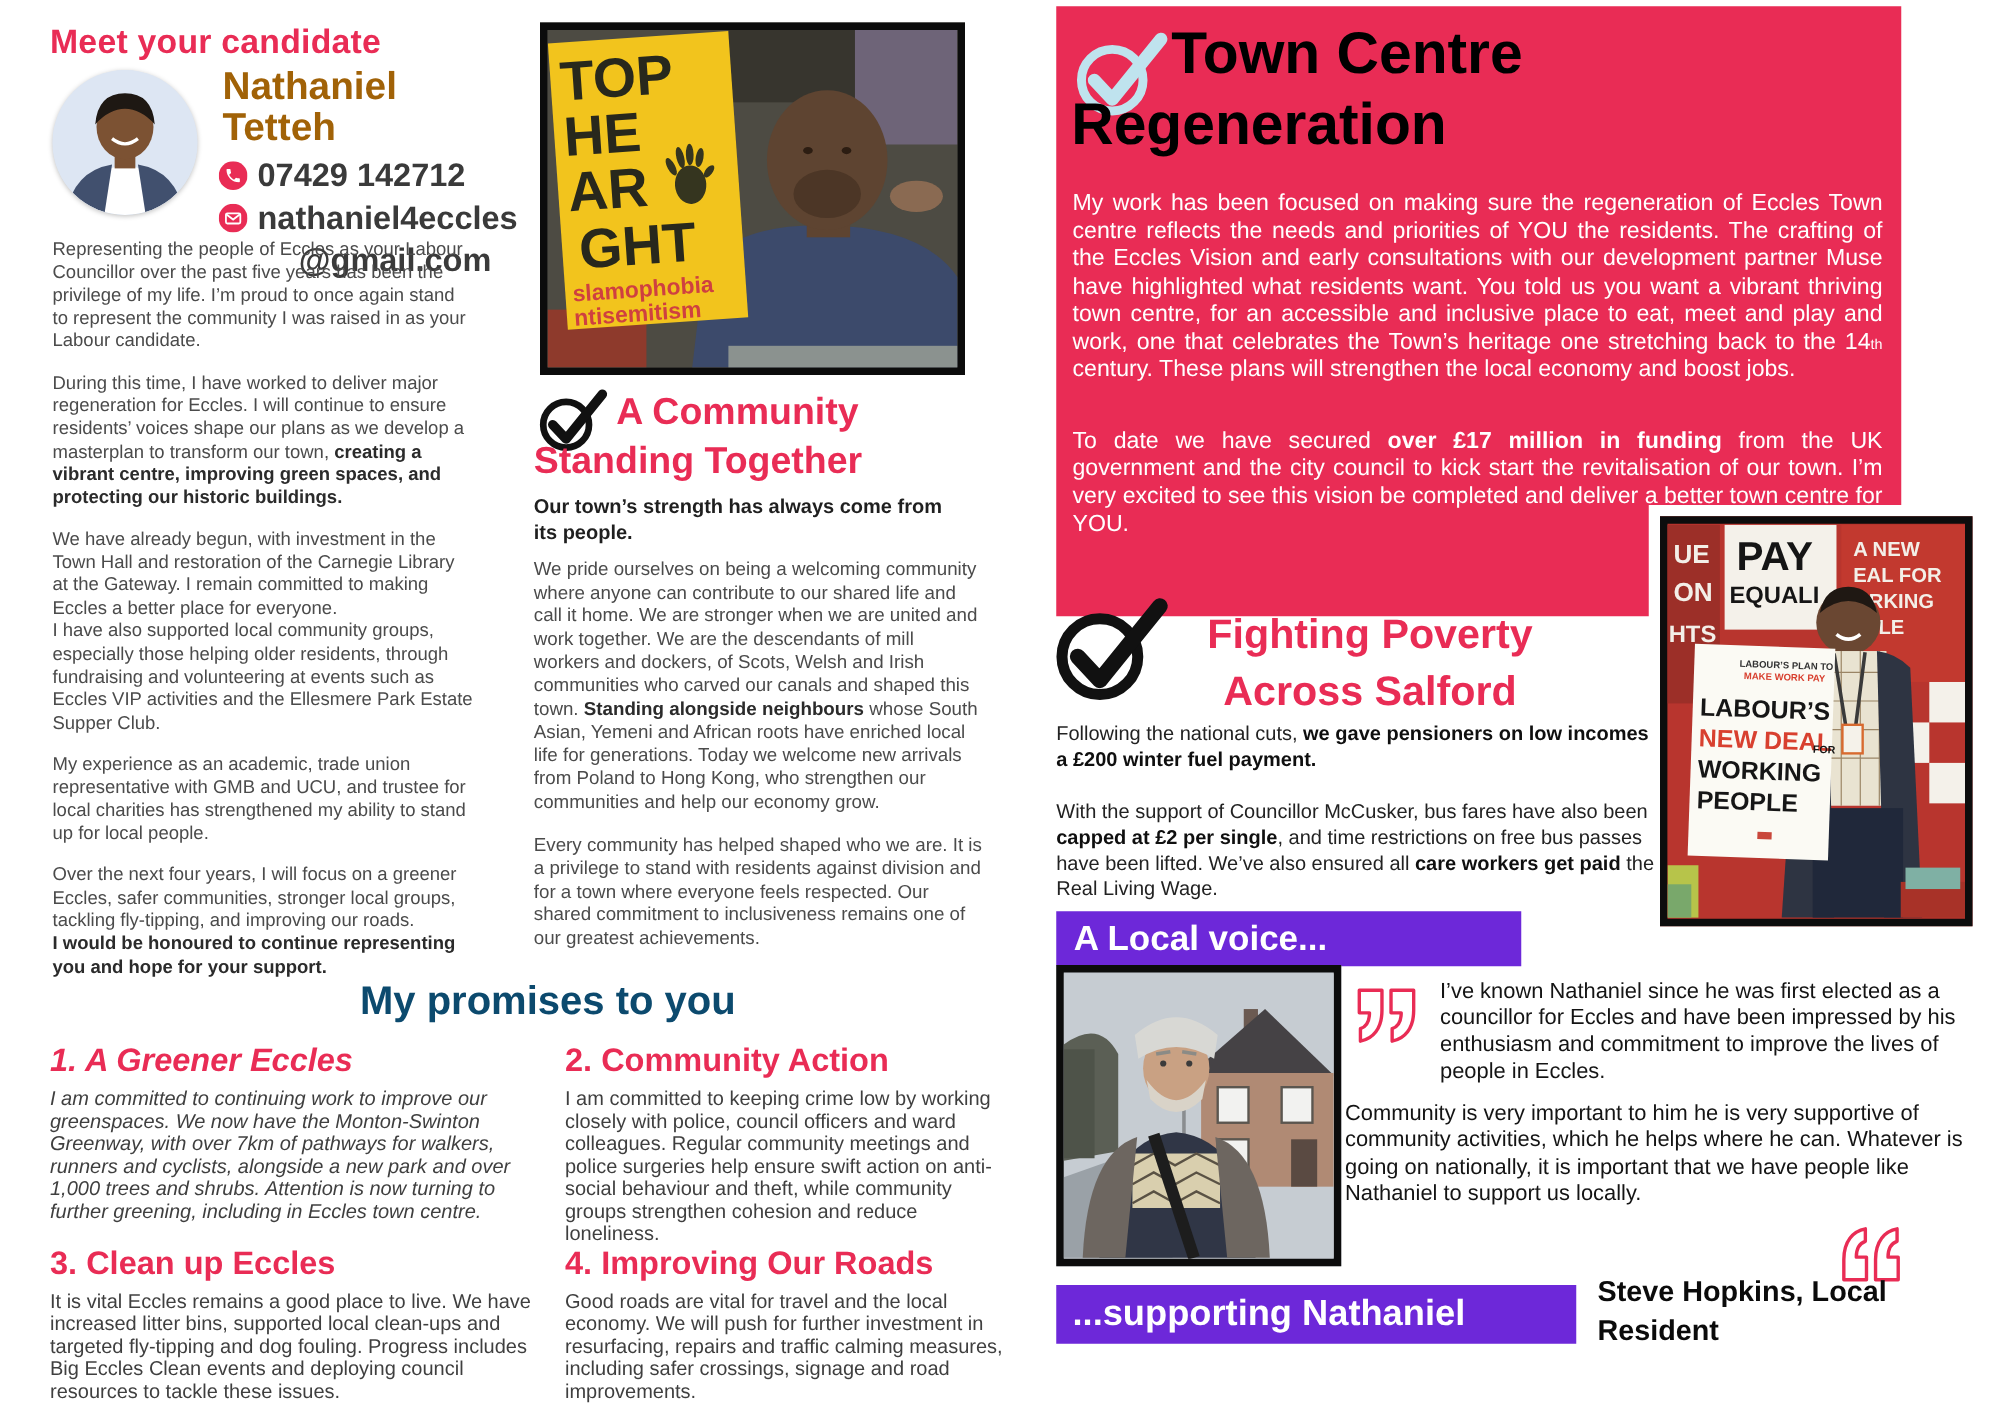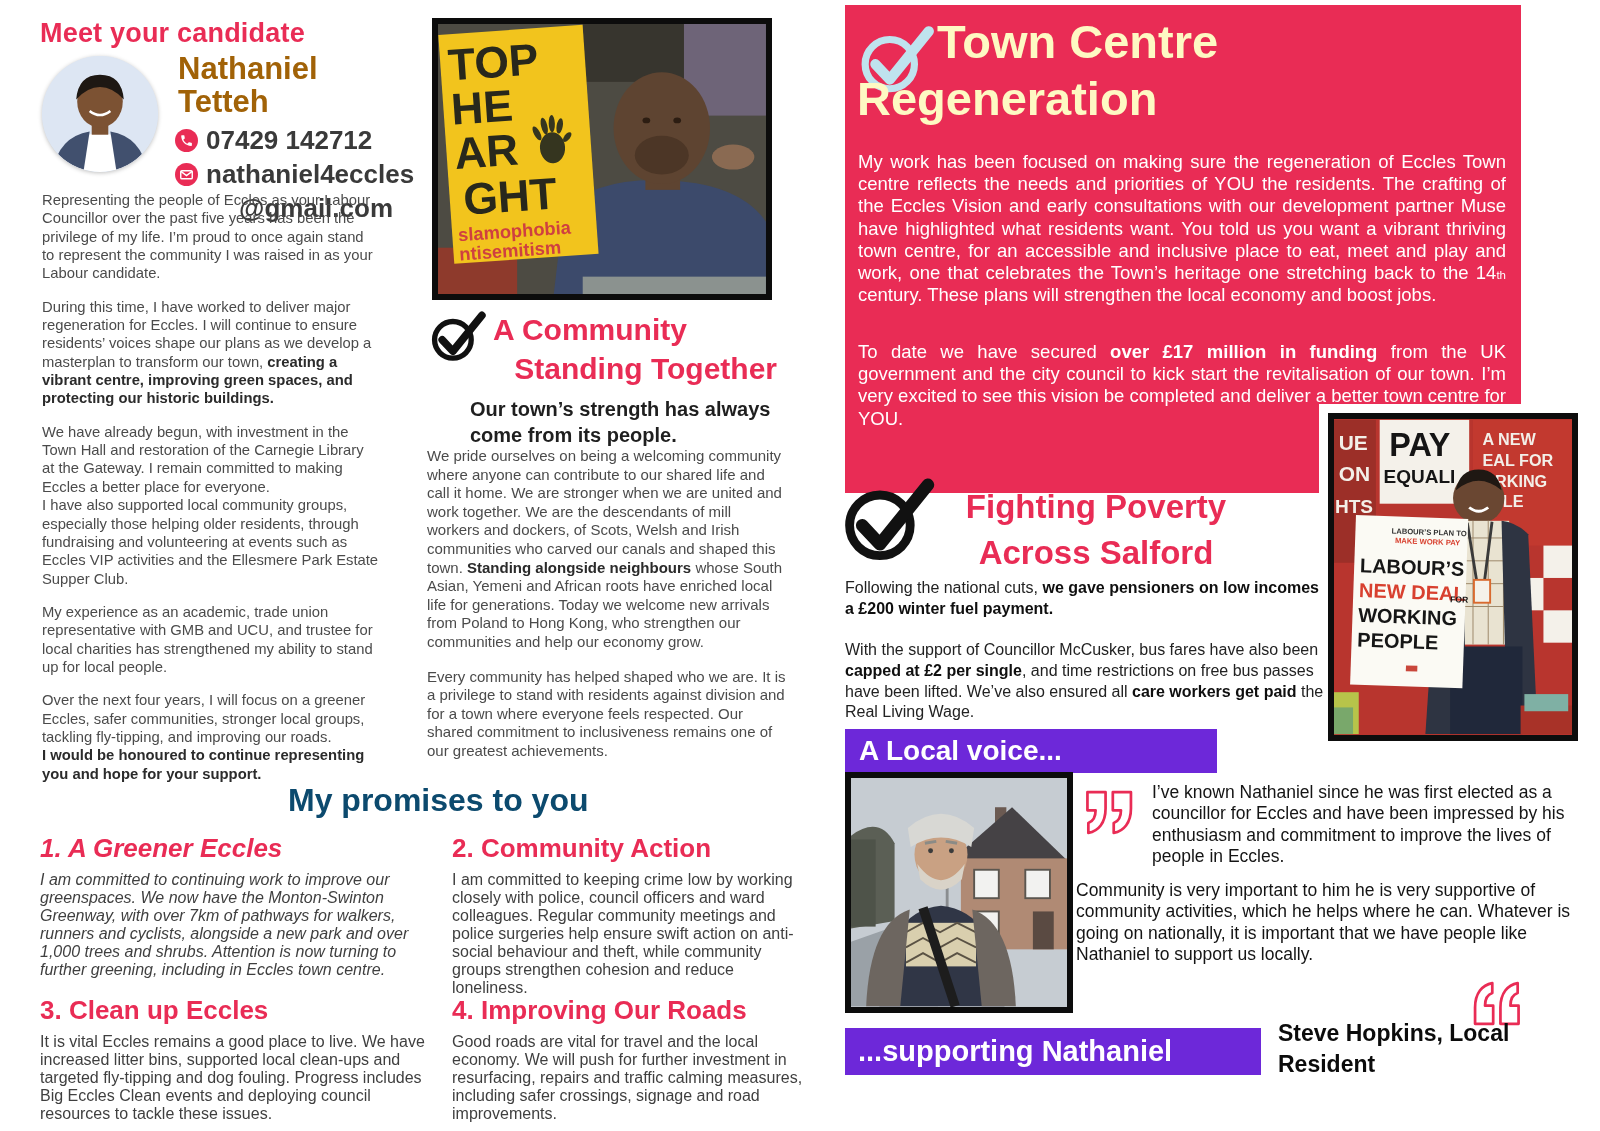--- a/index.html
+++ b/index.html
@@ -20,30 +20,30 @@
   .left-body{left:42px;top:191px;width:338px;}
   .seg-b{font-weight:700;color:#2b2b2b;text-align:right;}
   .seg-sm{font-size:.62em;}
   
   .mid-photo{left:432px;top:18px;width:340px;height:282px;border:6px solid #0c0c0c;box-sizing:border-box;background:#4d4b43;}
   .mid-photo svg{display:block;width:100%;height:100%;}
   .check{display:block;}
   .check-black{color:#111;}
   .check-blue{color:#bfe3ee;}
   .community-head{font-size:30px;font-weight:700;color:#e92c55;line-height:1.3;}
-  .mid-intro{left:427px;top:396px;width:340px;font-size:20px;font-weight:700;color:#1f1f1f;line-height:1.3;margin-left:43px;}
+  .mid-intro{left:427px;top:396px;width:340px;font-size:16px;font-weight:700;color:#1f1f1f;line-height:1.3;}
   .mid-body{left:427px;top:447px;width:360px;}
   .mid-body p{margin:0 0 16px 0;font-size:15px;}
   
   .promises-title{left:288px;top:782px;font-size:32px;font-weight:700;color:#0c4a6e;white-space:nowrap;}
   .promise h3{margin:0 0 7px 0;font-size:26px;font-weight:700;color:#e92c55;}
   .promise p{margin:0;font-size:16px;line-height:1.13;color:#3f3f3f;}
   
   .pink-block{left:845px;top:5px;width:676px;height:488px;background:#e92c55;}
-  .pink-block .title{position:absolute;left:12px;top:8px;font-size:47px;line-height:1.22;font-weight:700;color:#fef9c3;}
+  .pink-block .title{position:absolute;left:12px;top:8px;font-size:47px;line-height:1.22;font-weight:700;color:#000000;}
   .pink-block .title .l1{margin-left:80px;}
   .pink-block .check{position:absolute;left:14px;top:20px;width:78px;height:68px;}
   .pink-block p{position:absolute;margin:0;font-size:18.5px;line-height:1.2;color:#fff;text-align:justify;}
   .on-pink .seg-b, .pink-block .seg-b{color:#fff;}
   
   .poster-photo{left:1328px;top:413px;width:250px;height:328px;border:6px solid #0d0d0d;box-sizing:border-box;
                 box-shadow:0 0 0 9px #ffffff;background:#b8352e;}
   .poster-photo svg{display:block;width:100%;height:100%;}
   
   .poverty-head{left:933px;top:484px;width:326px;text-align:center;font-size:33px;font-weight:700;color:#e92c55;line-height:1.4;}
@@ -152,21 +152,21 @@
     </g>
   </svg>
 </div>
 
 <svg class="abs check check-black" style="left:430px;top:310px;width:58px;height:52px;" viewBox="0 0 76 66">
   <circle cx="30" cy="38" r="24" fill="none" stroke="currentColor" stroke-width="7"></circle>
   <path d="M16 38 L30 53 L68 6" fill="none" stroke="currentColor" stroke-width="10" stroke-linecap="round" stroke-linejoin="round"></path>
 </svg>
 <div class="abs community-head" style="left:427px;top:310px;width:350px;">
   <div style="margin-left:66px;">A Community</div>
-  <div style="margin-left:0;text-align:right;">Standing Together</div>
+  <div style="margin-left:0;">Standing Together</div>
 </div>
 
 <div class="abs mid-intro">Our town’s strength has always come from its people.</div>
 
 <div class="abs mid-body body-copy">
   <p><span>We pride ourselves on being a welcoming community where anyone can contribute to our shared life and call it home. We are stronger when we are united and work together. We are the descendants of mill workers and dockers, of Scots, Welsh and Irish communities who carved our canals and shaped this town. </span><span class="seg-b">Standing alongside neighbours</span><span> whose South Asian, Yemeni and African roots have enriched local life for generations. Today we welcome new arrivals from Poland to Hong Kong, who strengthen our communities and help our economy grow.</span></p>
   <p><span>Every community has helped shaped who we are. It is a privilege to stand with residents against division and for a town where everyone feels respected. Our shared commitment to inclusiveness remains one of our greatest achievements.</span></p>
 </div>
 
 <div class="abs promises-title">My promises to you</div>

